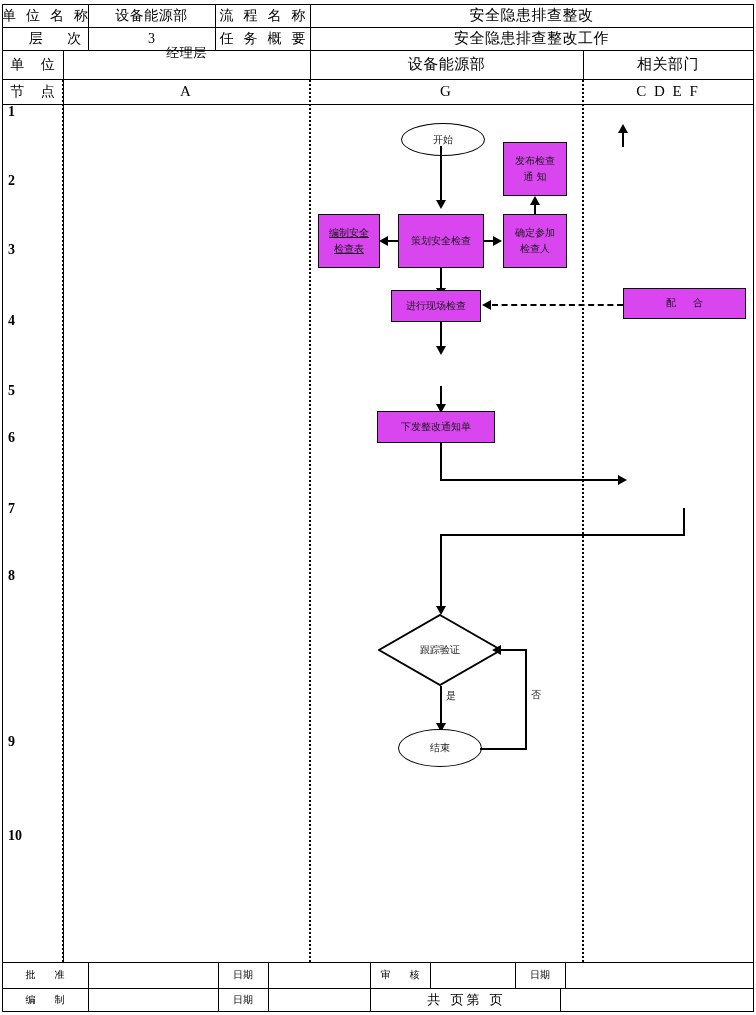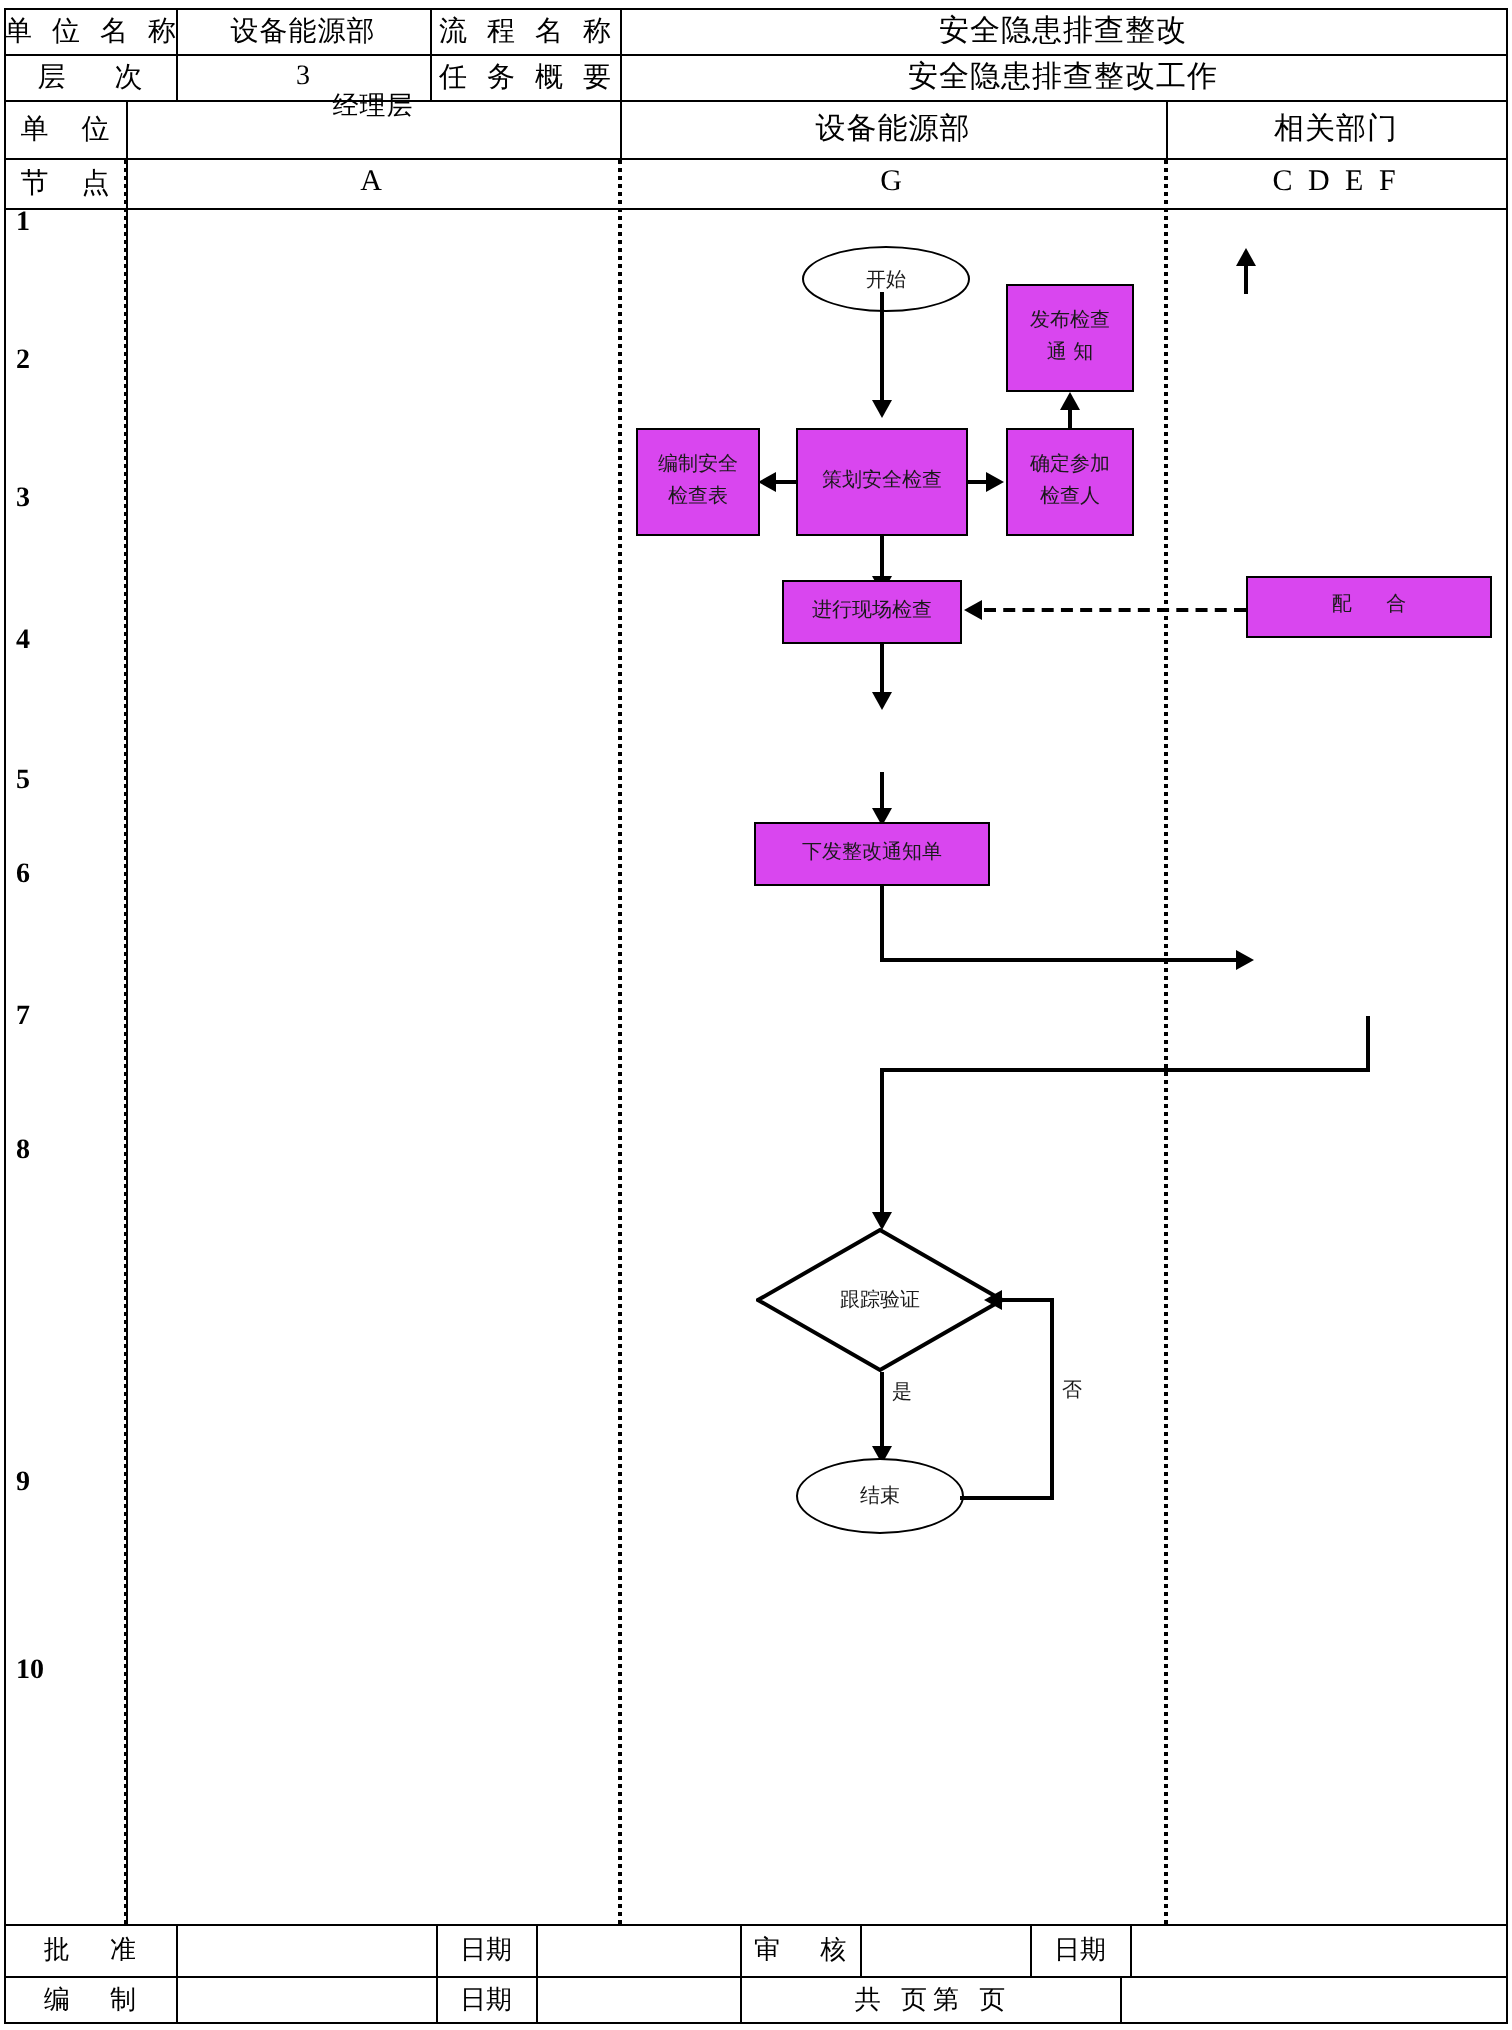--- a/index.html
+++ b/index.html
@@ -137,21 +137,21 @@
     color:#1a1a1a;
   }
 
   
   .fcell{
     position:absolute;
     display:flex;
     align-items:center;
     justify-content:center;
     box-sizing:border-box;
-    font-size:13px;
+    font-size:10px;
     white-space:nowrap;
   }
   .fcell.sp{letter-spacing:8px;text-indent:8px;}
   .fcell.page{letter-spacing:3px;text-indent:3px;font-size:13px;}
 </style>
 </head>
 <body>
 
 <div id="page">
 
@@ -179,21 +179,21 @@
 
   <div class="dline" style="left:62px;top:80px;height:882px;"></div>
   <div class="dline" style="left:309px;top:80px;height:882px;"></div>
   <div class="dline" style="left:582px;top:80px;height:882px;"></div>
 
   <div class="cell sp2" style="left:2px;top:4px;width:86px;height:23px;">单位名称</div>
   <div class="cell" style="left:88px;top:4px;width:127px;height:23px;">设备能源部</div>
   <div class="cell sp2" style="left:215px;top:4px;width:95px;height:23px;">流程名称</div>
   <div class="cell" style="left:310px;top:4px;width:443px;height:23px;font-size:15px;">安全隐患排查整改</div>
 
-  <div class="cell sp2" style="left:2px;top:27px;width:86px;height:23px;">层  次</div>
+  <div class="cell sp2" style="left:12px;top:27px;width:86px;height:23px;">层  次</div>
   <div class="cell latnum" style="left:88px;top:27px;width:127px;height:23px;">3</div>
   <div class="cell sp2" style="left:215px;top:27px;width:95px;height:23px;">任务概要</div>
   <div class="cell" style="left:310px;top:27px;width:443px;height:23px;font-size:15px;">安全隐患排查整改工作</div>
 
   <div class="cell sp" style="left:2px;top:50px;width:61px;height:29px;">单 位</div>
   <div class="cell" style="left:63px;top:38px;width:247px;height:29px;font-size:13px;">经理层</div>
   <div class="cell" style="left:310px;top:50px;width:273px;height:29px;font-size:15px;">设备能源部</div>
   <div class="cell" style="left:583px;top:50px;width:170px;height:29px;font-size:15px;">相关部门</div>
 
   <div class="cell sp" style="left:2px;top:79px;width:61px;height:25px;">节 点</div>
@@ -223,21 +223,21 @@
   <div class="arrow down" style="left:436px;top:200px;"></div>
 
   <div class="box" style="left:503px;top:142px;width:64px;height:54px;">
     <span>发布检查</span>
     <span>通  知</span>
   </div>
 
   <div class="conn v" style="left:534px;top:203px;height:12px;"></div>
   <div class="arrow up" style="left:530px;top:196px;"></div>
 
-  <div class="box" style="left:318px;top:214px;width:62px;height:54px;">
+  <div class="box" style="left:318px;top:214px;width:62px;height:54px;text-decoration:underline;">
     <span>编制安全</span>
     <span>检查表</span>
   </div>
 
   <div class="box" style="left:398px;top:214px;width:86px;height:54px;">
     <span>策划安全检查</span>
   </div>
 
   <div class="box" style="left:503px;top:214px;width:64px;height:54px;">
     <span>确定参加</span>

